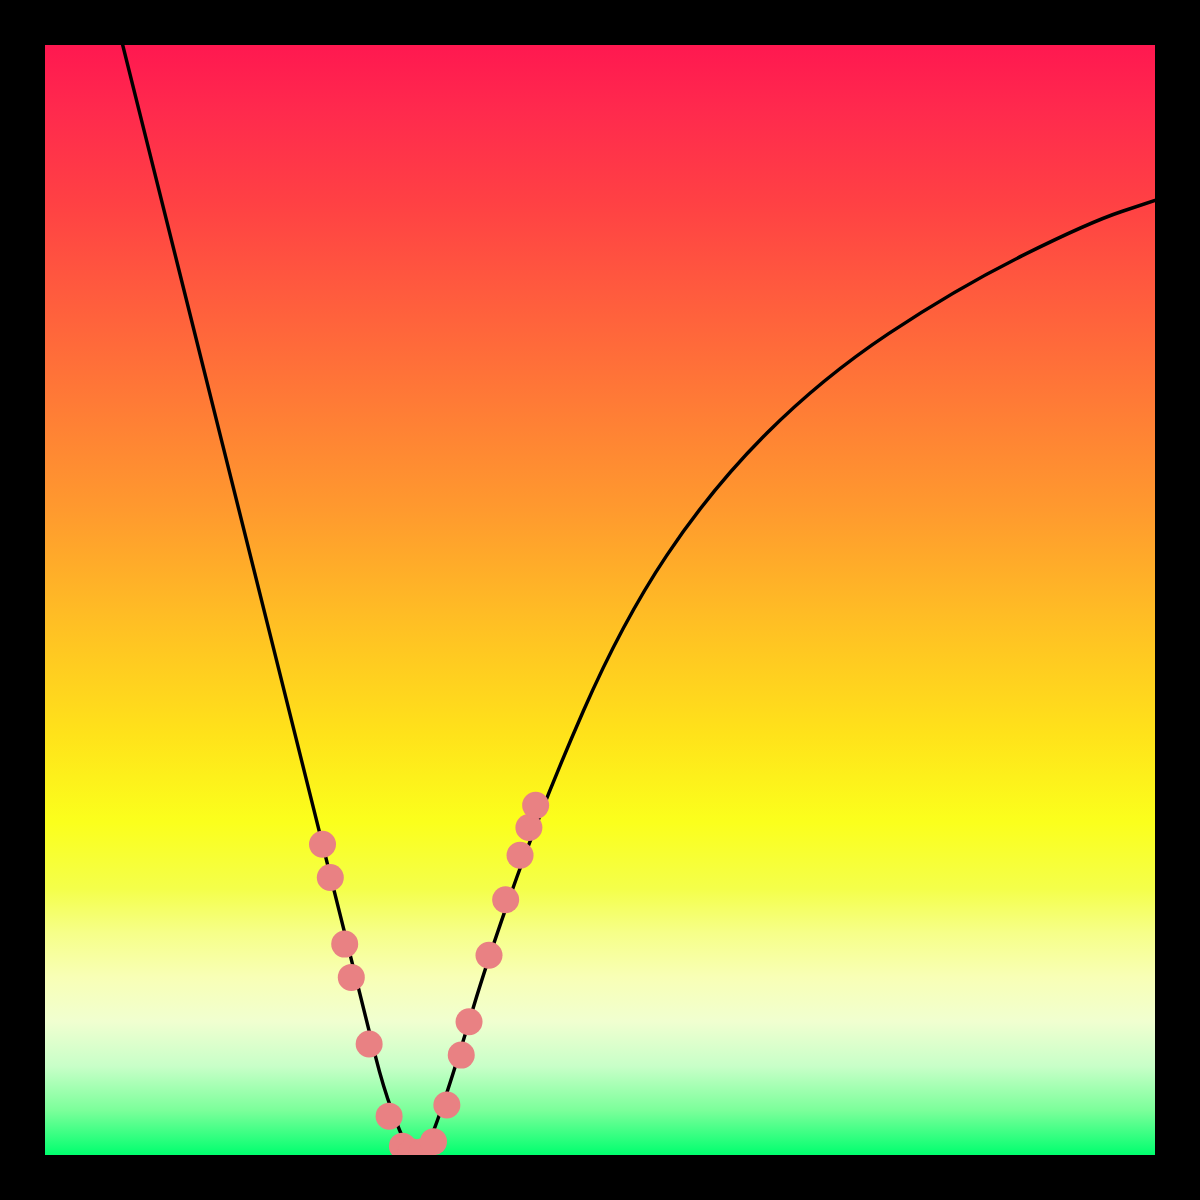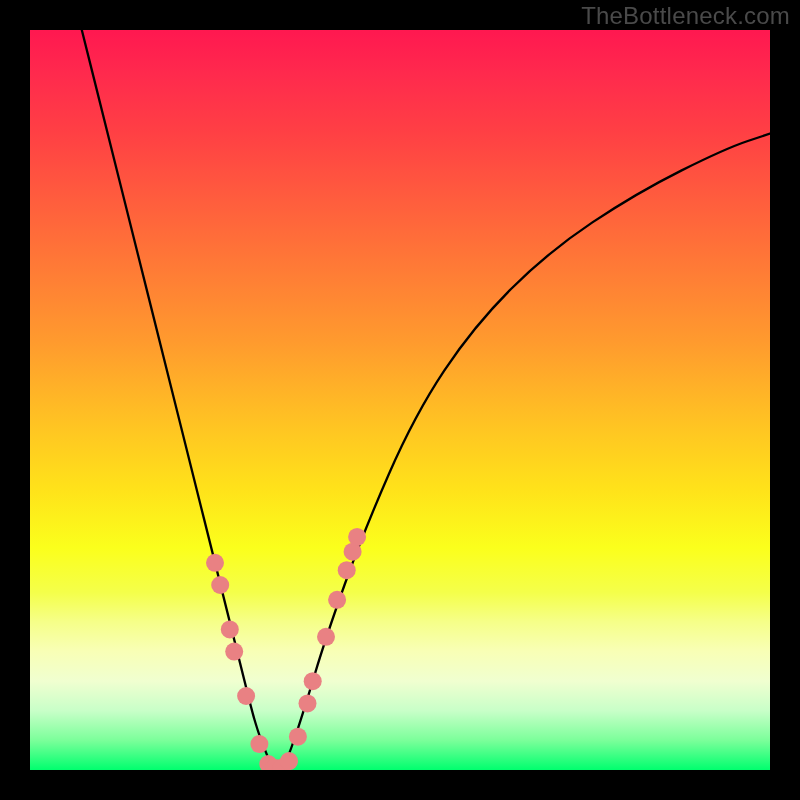--- a/index.html
+++ b/index.html
@@ -67,21 +67,20 @@
     top: 0;
     width: 100%;
     height: 100%;
   }
 </style>
 </head>
 <body>
 
 <div class="frame">
 
-  <div class="watermark">TheBottleneck.com</div>
 
   <div class="plot-area">
     <div class="gradient-bg"></div>
 
     <svg class="curve" viewBox="0 0 740 740" preserveAspectRatio="none">
       <path id="curve-path" fill="none" stroke="#000" stroke-width="2.3" stroke-linecap="round" d="M 51.8 0.0 Q 51.8 0.0 62.9 44.4 Q 74.0 88.8 88.8 148.0 Q 103.6 207.2 118.4 266.4 Q 133.2 325.6 148.0 384.8 Q 162.8 444.0 173.9 488.4 Q 185.0 532.8 192.4 562.4 Q 199.8 592.0 207.2 621.6 Q 214.6 651.2 220.1 673.4 Q 225.7 695.6 231.3 710.4 Q 236.8 725.2 240.5 732.6 Q 244.2 740.0 247.9 740.0 Q 251.6 740.0 255.3 732.6 Q 259.0 725.2 266.4 703.0 Q 273.8 680.8 284.9 643.8 Q 296.0 606.8 314.5 555.0 Q 333.0 503.2 358.9 444.0 Q 384.8 384.8 414.4 340.4 Q 444.0 296.0 481.0 259.0 Q 518.0 222.0 562.4 192.4 Q 606.8 162.8 651.2 140.6 Q 695.6 118.4 717.8 111.0 T 740.0 103.6"></path>
       <g id="marker-group">
           <circle cx="185.0" cy="532.8" r="9" fill="#e98183"></circle>
           <circle cx="190.2" cy="555.0" r="9" fill="#e98183"></circle>
           <circle cx="199.8" cy="599.4" r="9" fill="#e98183"></circle>

